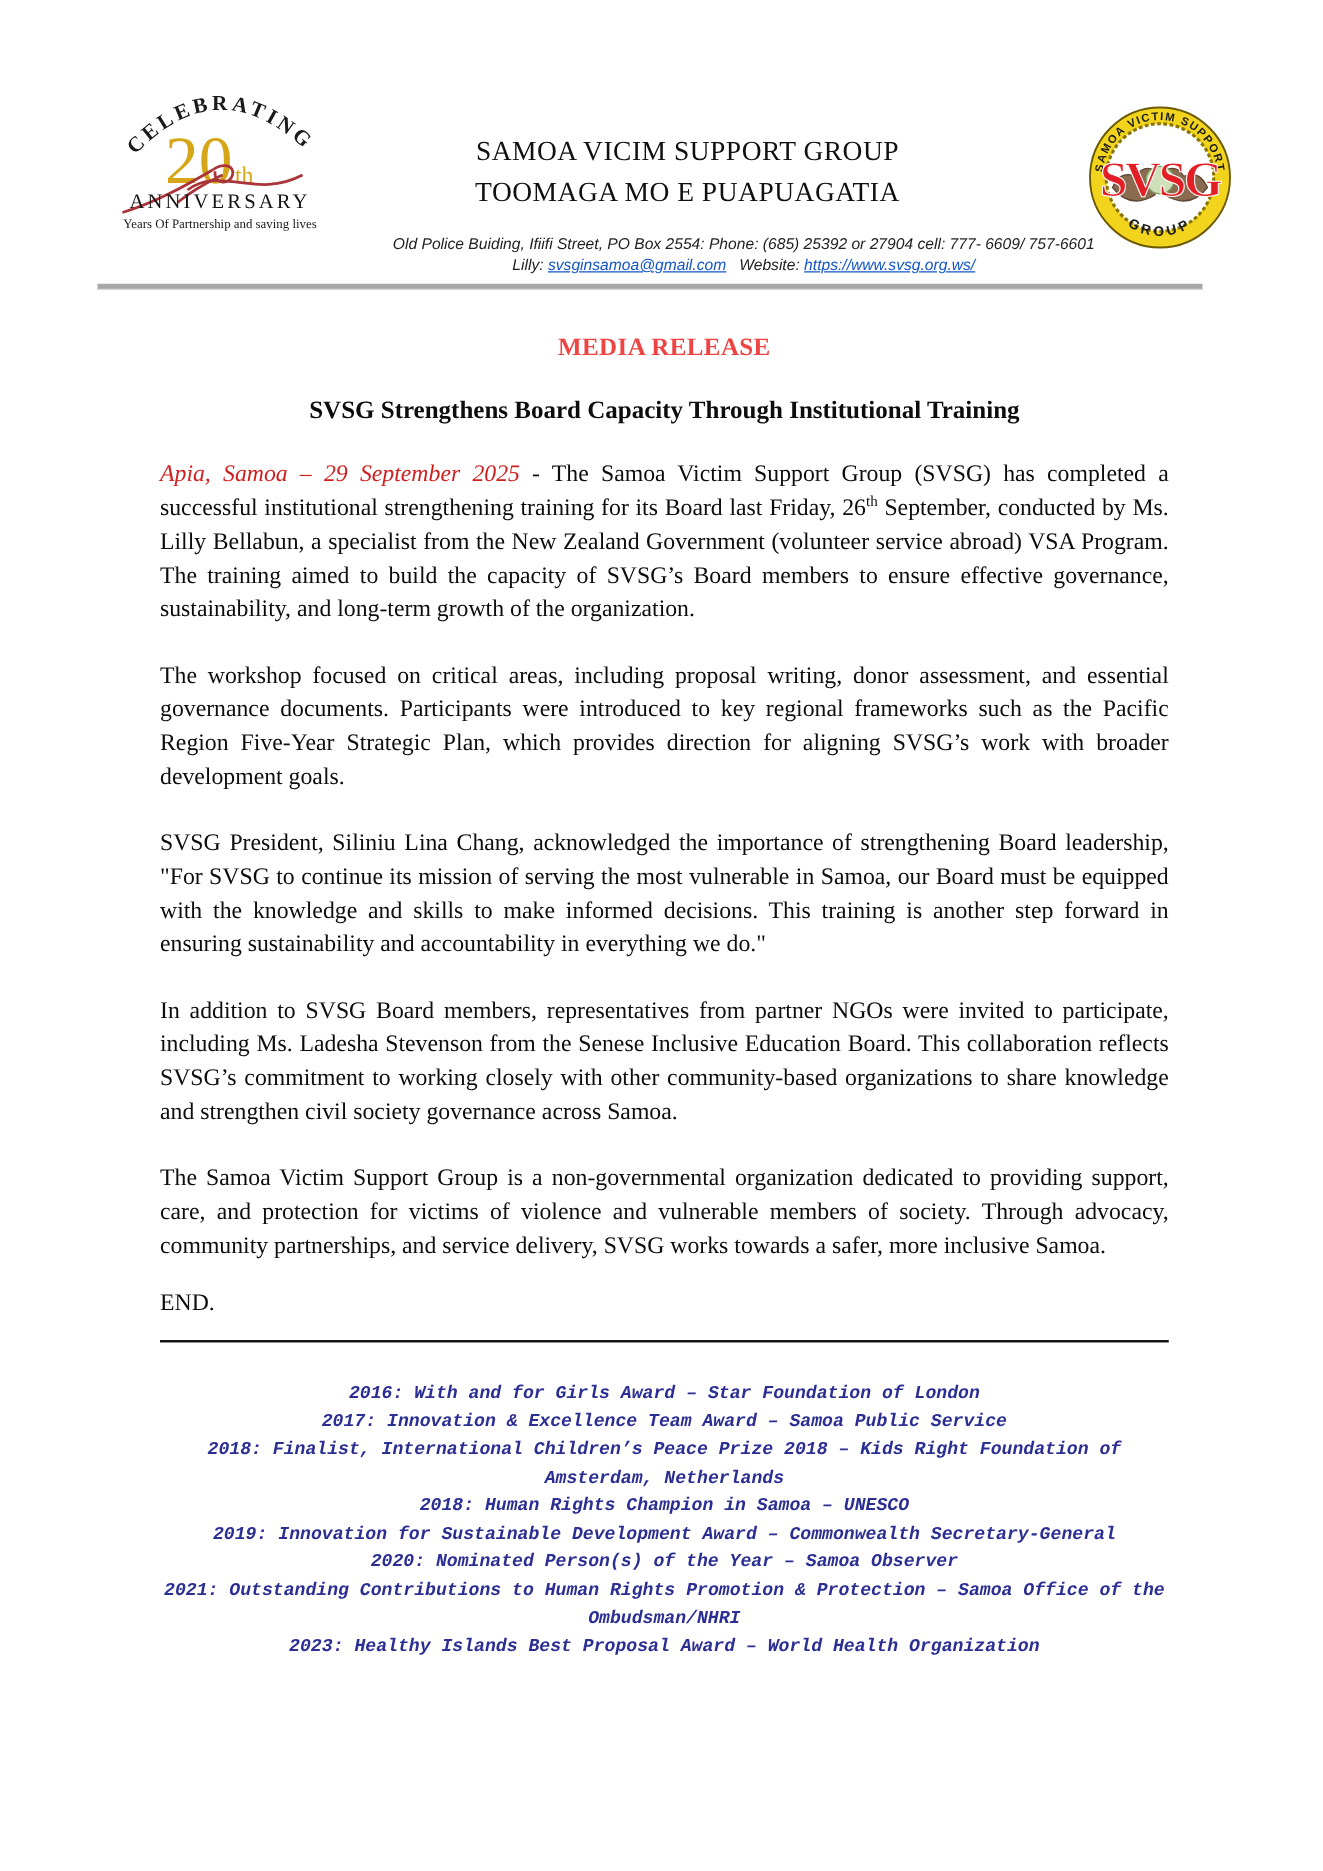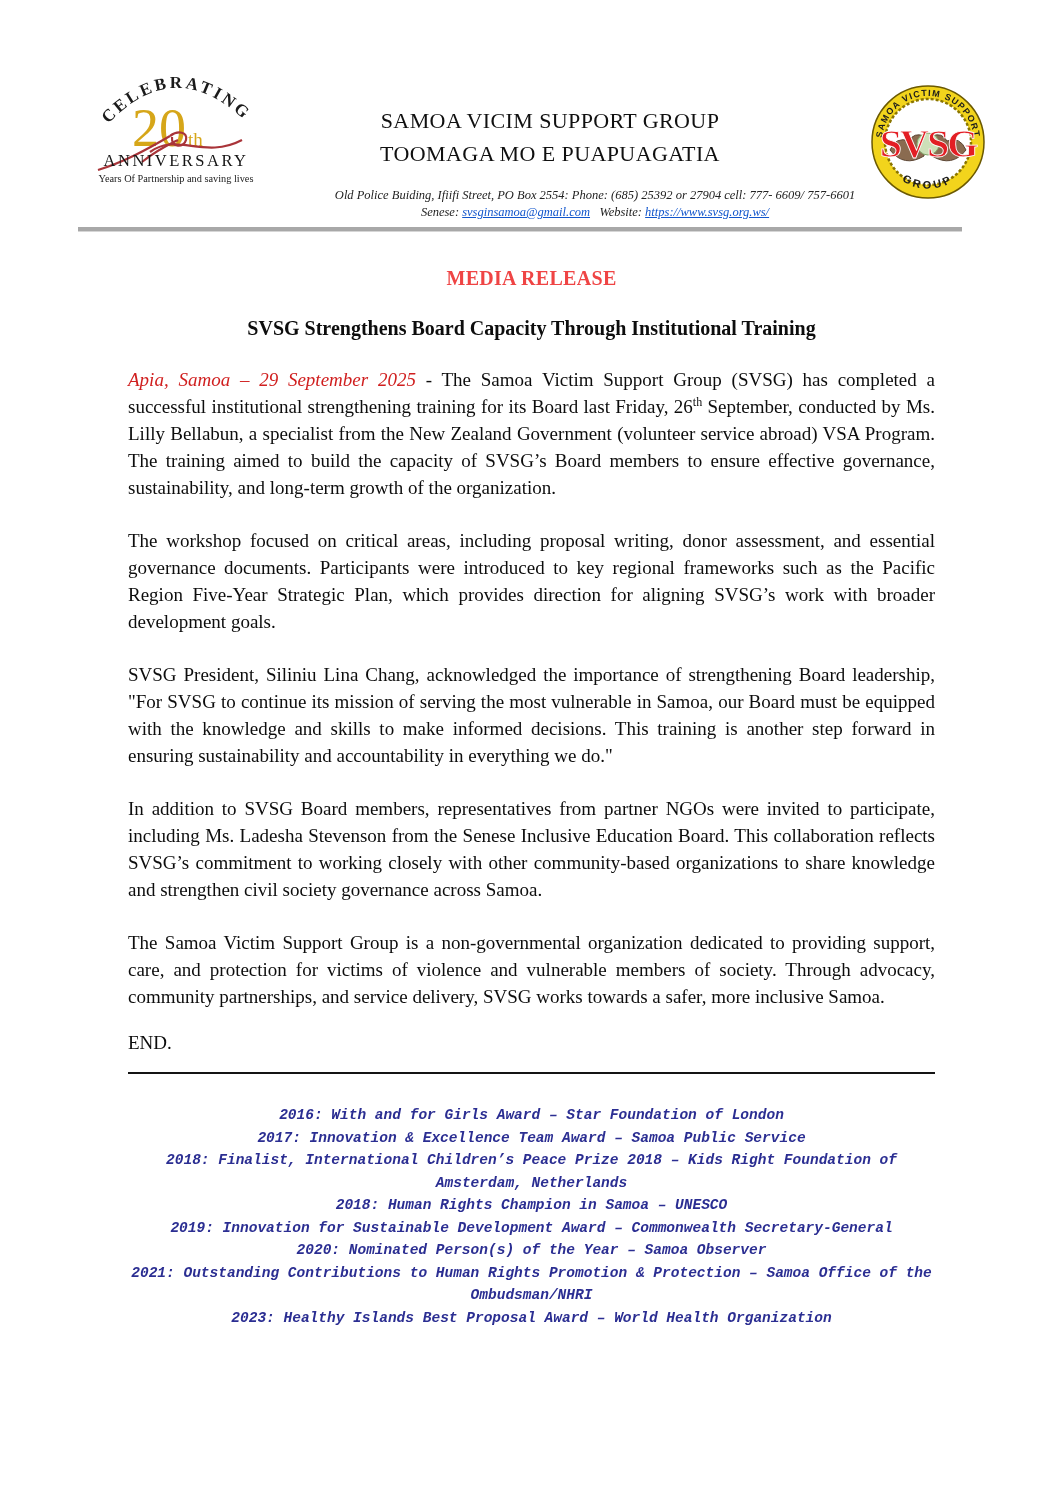--- a/index.html
+++ b/index.html
@@ -15,21 +15,21 @@
   
   .header{position:relative;height:231px;}
   .anniv-logo{position:absolute;left:82px;top:72px;}
   .org-title{
     position:absolute;left:280px;top:104px;width:540px;
     text-align:center;font-weight:normal;font-size:22px;line-height:33px;
     color:#101010;letter-spacing:.4px;
   }
   .contact{
     position:absolute;left:210px;top:187px;width:770px;
-    text-align:center;font-family:Liberation Serif, serif;
+    text-align:center;font-family:Liberation Sans, sans-serif;
     font-style:italic;font-size:12.5px;line-height:17px;color:#222;
   }
   .contact .link{color:#1155CC;text-decoration:underline;cursor:pointer;}
   .header-rule{
     position:absolute;top:227px;left:78px;width:884px;height:4px;
     background:#a8a8a8;border-bottom:1px solid #d6d6d6;
   }
   .svsg-badge{position:absolute;left:868px;top:78px;}
   
   .release{margin:0 123px 0 128px;}
@@ -85,21 +85,21 @@
     </div>
 
     <div class="org-title">
       <div>SAMOA VICIM SUPPORT GROUP</div>
       <div>TOOMAGA MO E PUAPUAGATIA</div>
     </div>
 
     <div class="contact">
       <div>Old Police Buiding, Ifiifi Street, PO Box 2554:  Phone: (685) 25392 or 27904  cell: 777- 6609/ 757-6601</div>
       <div>
-        <span>Senese:</span>
+        <span>Lilly:</span>
         <a class="link">svsginsamoa@gmail.com</a>
         &nbsp;
         <span>Website:</span>
         <a class="link">https://www.svsg.org.ws/</a>
       </div>
     </div>
 
     <div class="svsg-badge">
       <svg width="120" height="130" viewBox="0 0 120 130">
         <defs>

